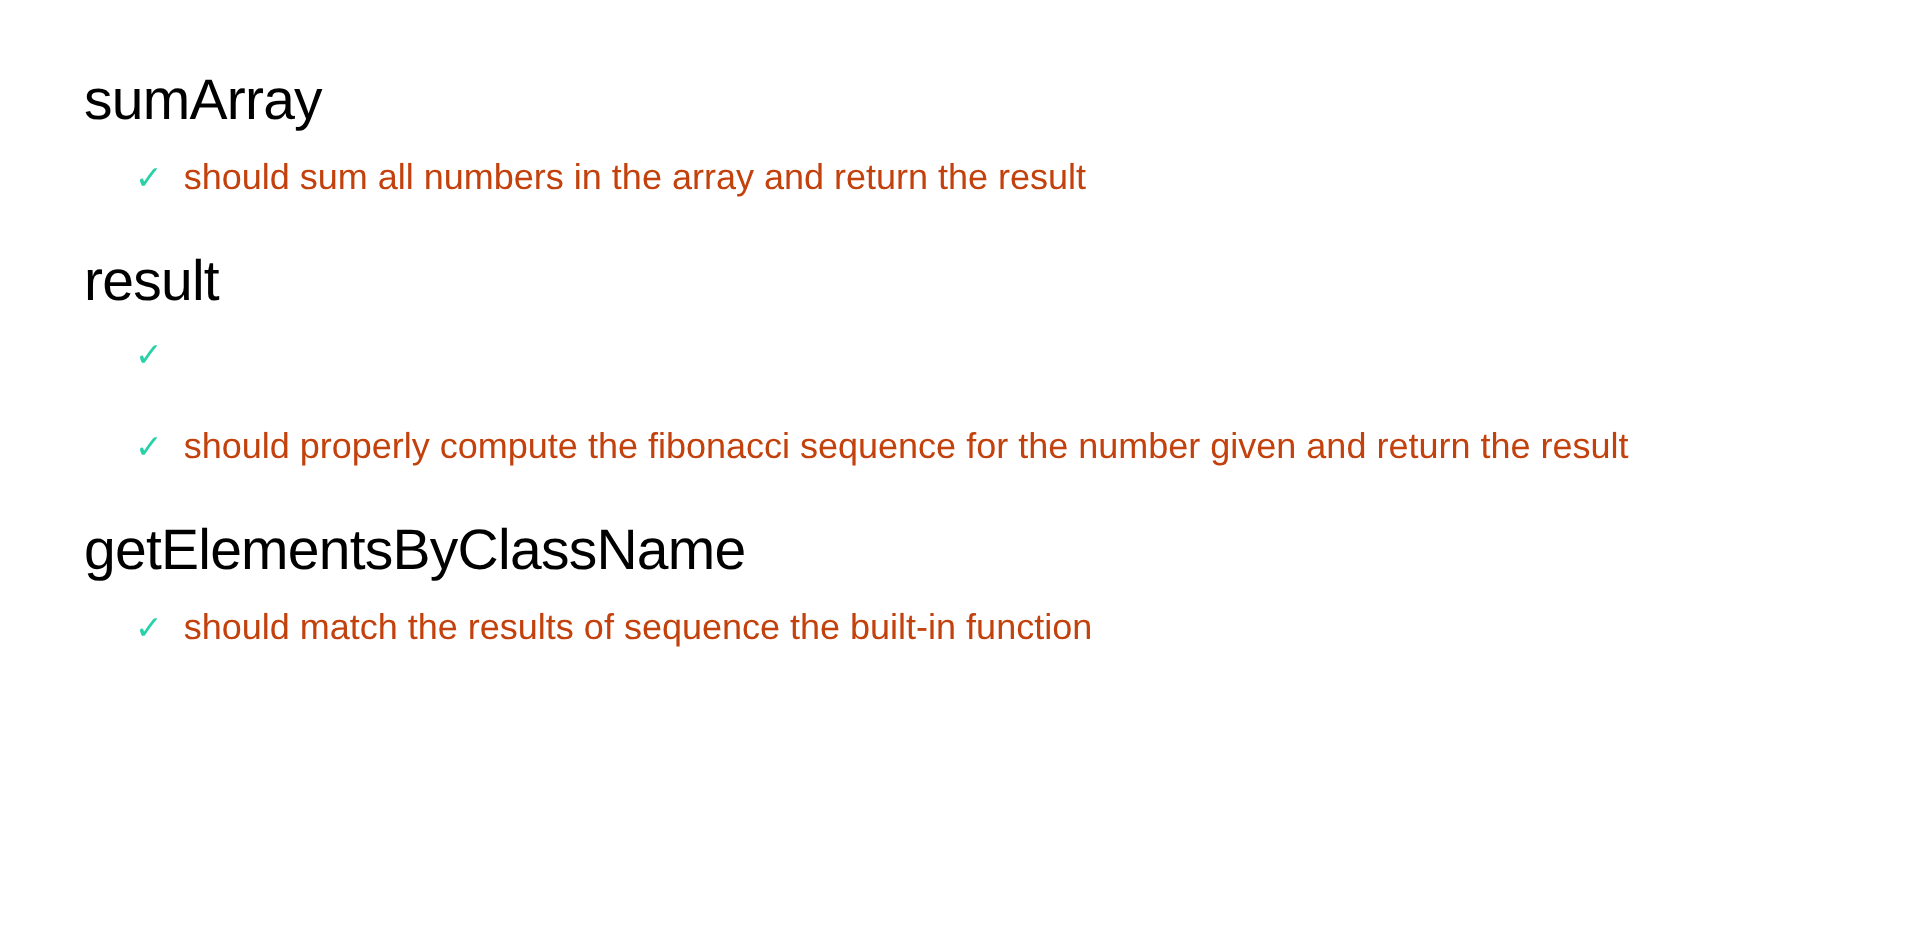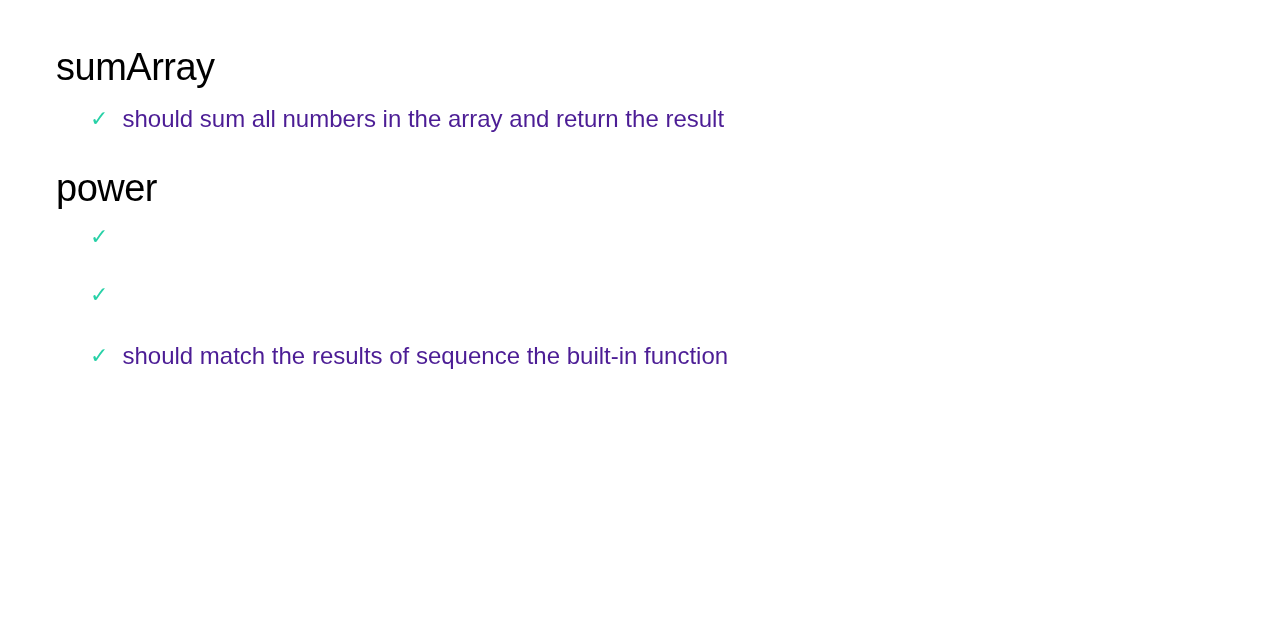--- a/index.html
+++ b/index.html
@@ -33,46 +33,48 @@
     }
     .check-icon {
       color: #28d1a7;
       font-size: 22px;
       font-weight: 400;
       line-height: 1;
     }
     .test-text {
       font-size: 24px;
       font-weight: 300;
-      color: #4c1d95;
+      color: #c2410c;
       letter-spacing: 0px;
     }
   </style>
 </head>
 <body>
 
 <div class="suite">
   <h1 class="suite-title">sumArray</h1>
   <div class="test-row">
     <span class="check-icon">✓</span>
     <span class="test-text">should sum all numbers in the array and return the result</span>
   </div>
 </div>
 
 <div class="suite">
-  <h1 class="suite-title">power</h1>
+  <h1 class="suite-title">result</h1>
   <div class="test-row">
     <span class="check-icon">✓</span>
   </div>
 </div>
 
 <div class="suite">
   <div class="test-row">
     <span class="check-icon">✓</span>
+    <span class="test-text">should properly compute the fibonacci sequence for the number given and return the result</span>
   </div>
 </div>
 
 <div class="suite">
+  <h1 class="suite-title">getElementsByClassName</h1>
   <div class="test-row">
     <span class="check-icon">✓</span>
     <span class="test-text">should match the results of sequence the built-in function</span>
   </div>
 </div>
 
 </body></html>

